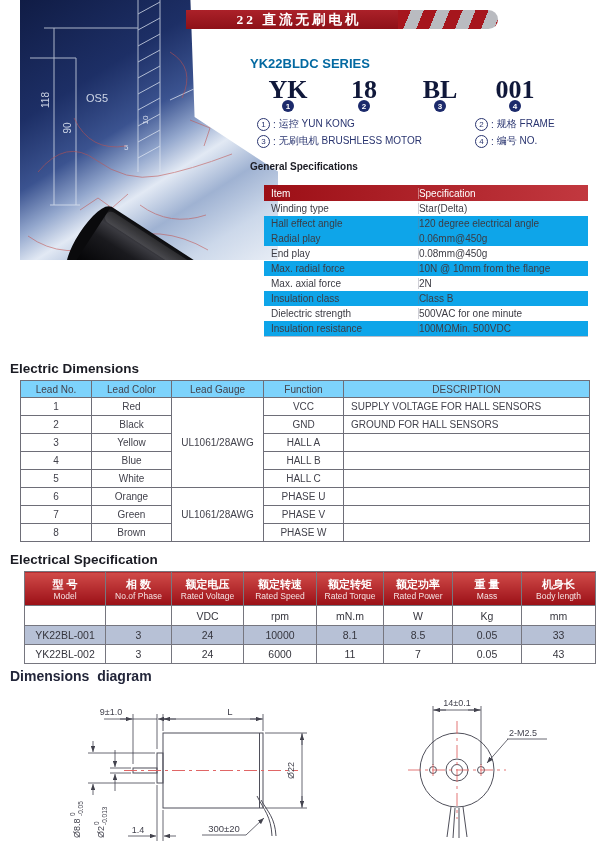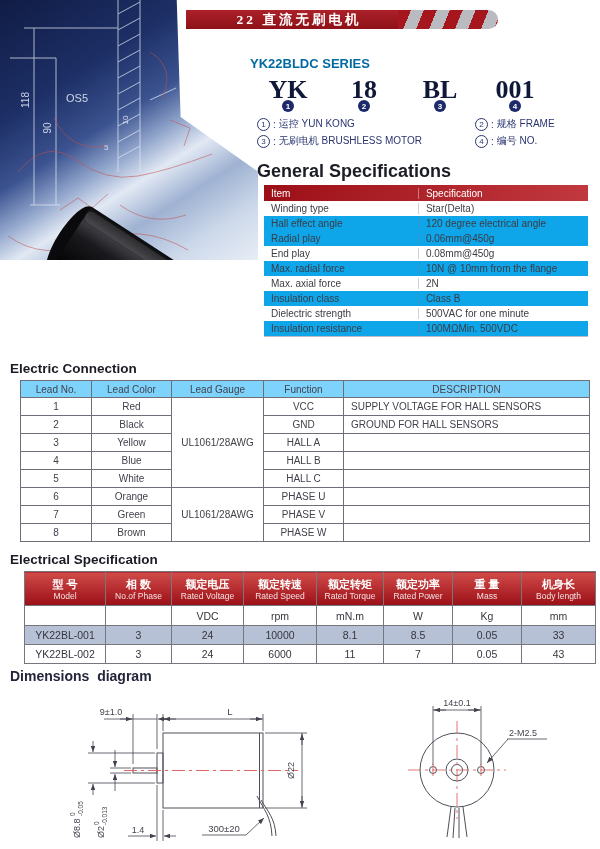--- a/index.html
+++ b/index.html
@@ -8,43 +8,43 @@
   
   .banner-bar{position:absolute;left:186px;top:10px;width:226px;height:19px;
     background:linear-gradient(180deg,#ab2129,#8e1118);display:flex;align-items:center;justify-content:center;text-align:center;}
   .banner-bar span{color:#fff;font-family:"Liberation Serif",serif;font-weight:bold;
     font-size:13.5px;letter-spacing:3px;white-space:nowrap;}
   .banner-stripes{position:absolute;left:398px;top:10px;width:100px;height:19px;
     border-radius:0 9.5px 9.5px 0;
     background:repeating-linear-gradient(112deg,#a6161d 0 12px,#b9bbc0 12px 24px);}
   
   .bp{position:absolute;left:0;top:0;width:258px;height:260px;
-      clip-path:polygon(0 0,68.5% 0,70% 45%,100% 66%,100% 100%,0 100%);}
+      clip-path:polygon(0 0,68.5% 0,70% 45%,100% 66%,100% 100%,0 100%);padding-left:20px;}
   .bp svg{display:block;}
   
   .series-title{position:absolute;left:250px;top:56px;font-size:13px;font-weight:bold;color:#0369a1;}
   .code-part{position:absolute;top:77px;transform:translateX(-50%);
     font-family:"Liberation Serif",serif;font-weight:bold;font-size:26px;color:#10183a;line-height:26px;}
   .code-circle{position:absolute;top:100px;transform:translateX(-50%);width:12px;height:12px;border-radius:50%;
     background:#1c2a6b;color:#fff;font-size:8px;font-weight:bold;display:flex;align-items:center;justify-content:center;}
   .legend-item{position:absolute;font-size:10px;color:#2a3570;display:flex;align-items:center;gap:3px;white-space:nowrap;}
   .legend-circ{display:inline-flex;width:11px;height:11px;border:1px solid #2a3570;border-radius:50%;
     font-size:8px;align-items:center;justify-content:center;flex:none;}
   
   .sec-h{position:absolute;font-weight:bold;color:#1b1c24;}
-  .h-gs{left:257px;top:161px;font-size:18px;}
+  .h-gs{left:250px;top:161px;font-size:10px;}
   .h-ec{left:10px;top:361px;font-size:13.5px;}
   .h-es{left:10px;top:552px;font-size:13.5px;}
   .h-dim{left:10px;top:668px;font-size:14px;white-space:pre;color:#23263a;}
   
   .gs{position:absolute;left:264px;top:185px;width:324px;font-size:10px;color:#3c3c44;}
   .gs-row{display:flex;height:15px;align-items:center;}
   .gs-head{background:linear-gradient(90deg,#9c0f16,#c2383f);color:#fff;height:16px;}
   .gs-c1{width:47.5%;padding-left:7px;box-sizing:border-box;}
-  .gs-c2{width:52.5%;padding-left:7px;box-sizing:border-box;border-left:1px solid rgba(120,120,140,.35);}
+  .gs-c2{width:52.5%;box-sizing:border-box;border-left:1px solid rgba(120,120,140,.35);}
   .gs-head .gs-c2{border-left:1px solid rgba(255,255,255,.4);}
   .gs-row.alt{background:#0ea5e9;}
   .gs{border-bottom:1px solid #b9bcc8;}
   
   table{border-collapse:collapse;table-layout:fixed;}
   .ec{position:absolute;left:20px;top:380px;width:569px;font-size:10px;color:#42424c;}
   .ec th,.ec td{border:1px solid #6e6e78;text-align:center;padding:0;height:17px;font-weight:normal;overflow:hidden;white-space:nowrap;}
   .ec thead th{background:#7dd3fc;height:16px;}
   .ec td.desc{text-align:left;padding-left:7px;}
   
@@ -229,21 +229,21 @@
     <div class="gs-row">
         <div class="gs-c1">Dielectric strength</div>
         <div class="gs-c2">500VAC for one minute</div>
       </div>
     <div class="gs-row alt">
         <div class="gs-c1">Insulation resistance</div>
         <div class="gs-c2">100MΩMin. 500VDC</div>
       </div>
   </div>
 
-  <div class="sec-h h-ec">Electric Connection</div>
+  <div class="sec-h h-ec">Electric Dimensions</div>
   <table class="ec">
     <colgroup>
         <col style="width:71px">
         <col style="width:80px">
         <col style="width:92px">
         <col style="width:80px">
         <col style="width:246px">
       </colgroup>
     <thead>
       <tr>

